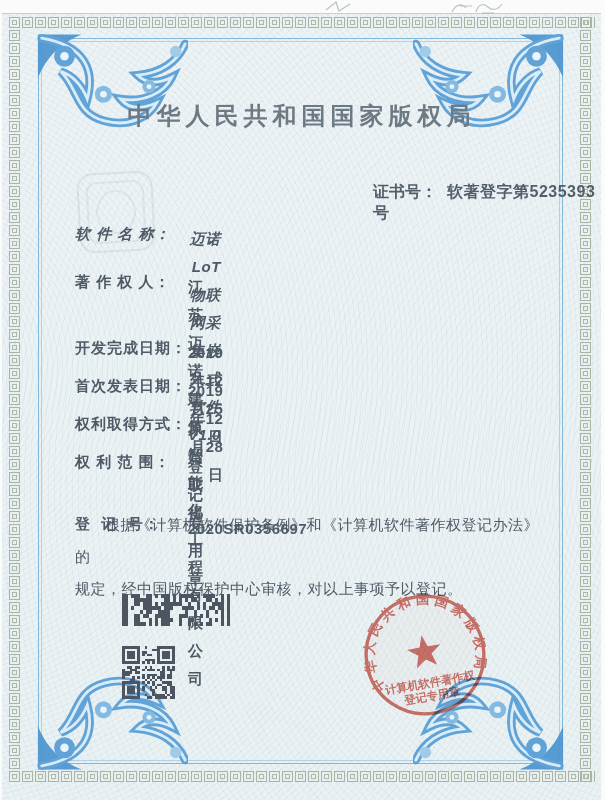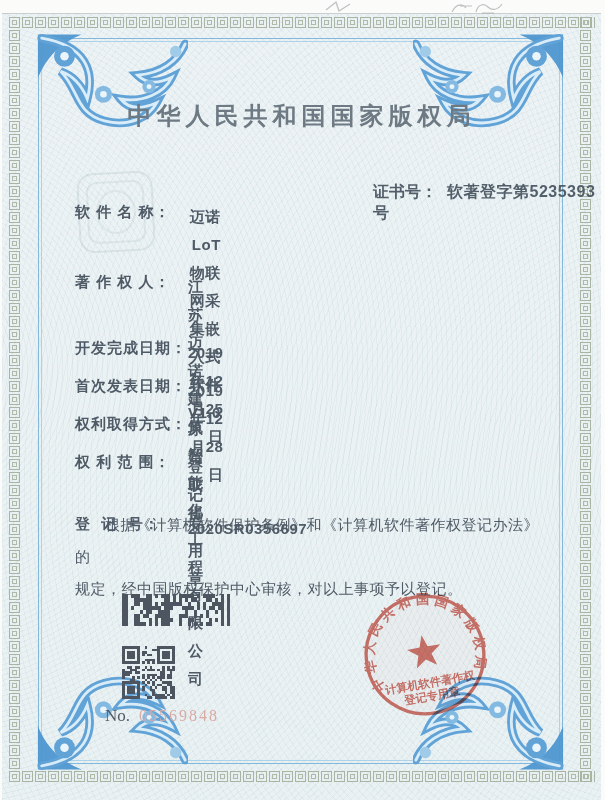--- a/index.html
+++ b/index.html
@@ -46,21 +46,21 @@
   .certno{position:absolute;left:371px;top:168px;font-size:16px;font-weight:700;color:#525f6a;}
   .certno .v{margin-left:10px;letter-spacing:.5px;}
   .emboss{position:absolute;left:76px;top:158px;width:72px;height:76px;border-radius:16px;
     border:2px solid rgba(150,172,182,.22);transform:rotate(-3deg);}
   .emboss::before{content:"";position:absolute;inset:7px;border-radius:11px;border:2px solid rgba(150,172,182,.18);}
   .emboss::after{content:"";position:absolute;inset:16px;border-radius:50%;border:2px solid rgba(150,172,182,.16);}
   .fields{position:absolute;left:73px;top:0;width:480px;}
   .row{position:absolute;left:0;font-size:15px;font-weight:700;color:#4e5a66;}
   .flabel{white-space:pre;letter-spacing:1px;}
   .fvalue{position:absolute;left:113px;top:0;white-space:pre-line;line-height:28px;letter-spacing:.5px;text-align:right;}
-  .r0{top:189px;} .r1{top:259px;} .r2{top:325px;} .r3{top:363px;}
+  .r0{top:211px;font-style:italic;} .r1{top:259px;} .r2{top:325px;} .r3{top:363px;}
   .r4{top:401px;} .r5{top:439px;} .r6{top:501px;}
   .statement{position:absolute;left:73px;top:495px;width:470px;font-size:15px;font-weight:400;
     color:#4e5a66;line-height:32px;text-indent:2em;white-space:pre-line;letter-spacing:.5px;}
   
   .barcode{position:absolute;left:120px;top:580px;}
   .bcrow{display:flex;}
   .bcc{width:3px;height:4px;}
   .bcc.d{background:#4d5660;}
   .qr{position:absolute;left:120px;top:632px;}
   .qrow{display:flex;}
@@ -1157,23 +1157,20 @@
         <div class="qc d"></div>
         <div class="qc d"></div>
         <div class="qc d"></div>
         <div class="qc d"></div>
         <div class="qc"></div>
         <div class="qc d"></div>
         <div class="qc d"></div>
       </div>
     </div>
 
-  <div class="serial">
-    <span>No.</span><span class="num">05569848</span>
-  </div>
 
   <svg class="seal" viewBox="0 0 150 150">
     <circle cx="75" cy="75" r="70" fill="rgba(230,130,120,0.04)" stroke="#d4695e" stroke-width="4"></circle>
     <path id="sealArc" d="M22.2,105.5 A61,61 0 1 1 127.8,105.5" fill="none"></path>
     <text font-size="16" font-weight="bold" fill="#d4695e">
       <textPath href="#sealArc" startOffset="0" textLength="250">中华人民共和国国家版权局</textPath>
     </text>
     <polygon points="75,51 79.9,65.2 95,65.5 83,74.6 87.3,89 75,80.4 62.7,89 67,74.6 55,65.5 70.1,65.2" fill="#d4695e"></polygon>
     <text x="75" y="113" text-anchor="middle" font-size="13.5" font-weight="bold" fill="#d4695e">计算机软件著作权</text>
     <text x="75" y="129" text-anchor="middle" font-size="13.5" font-weight="bold" fill="#d4695e">登记专用章</text>

